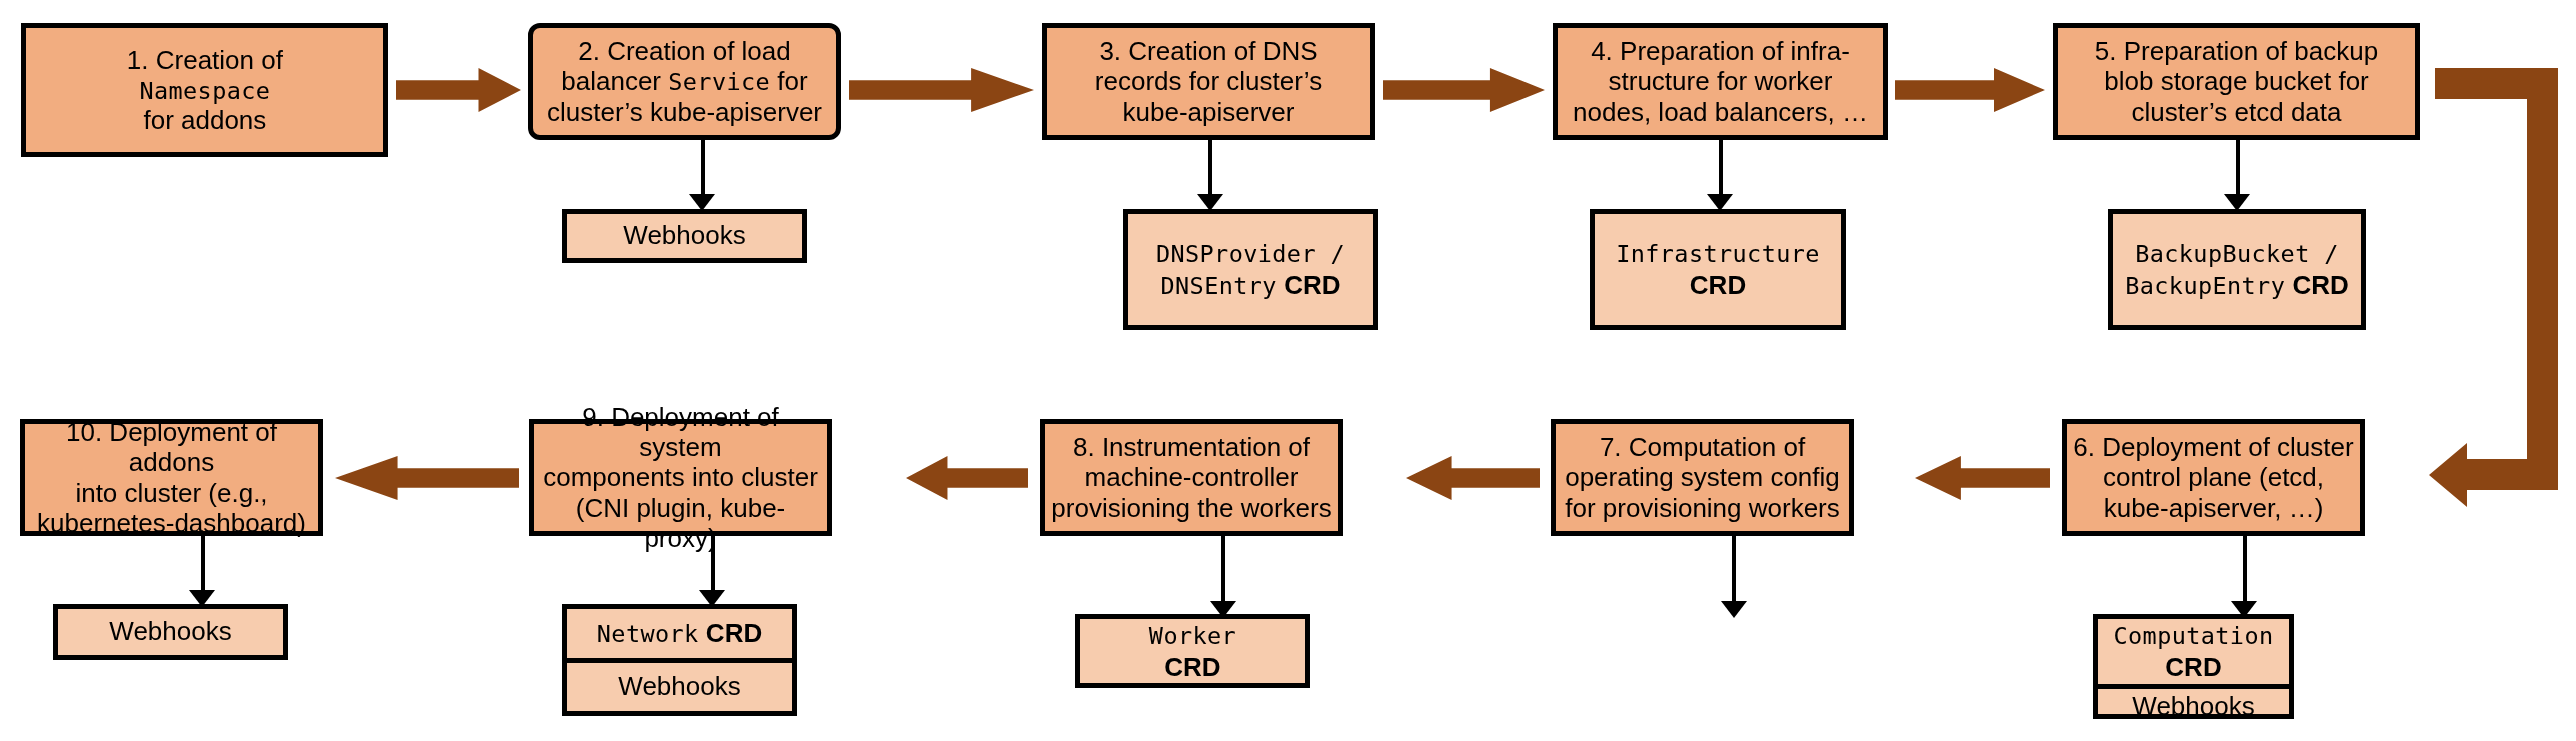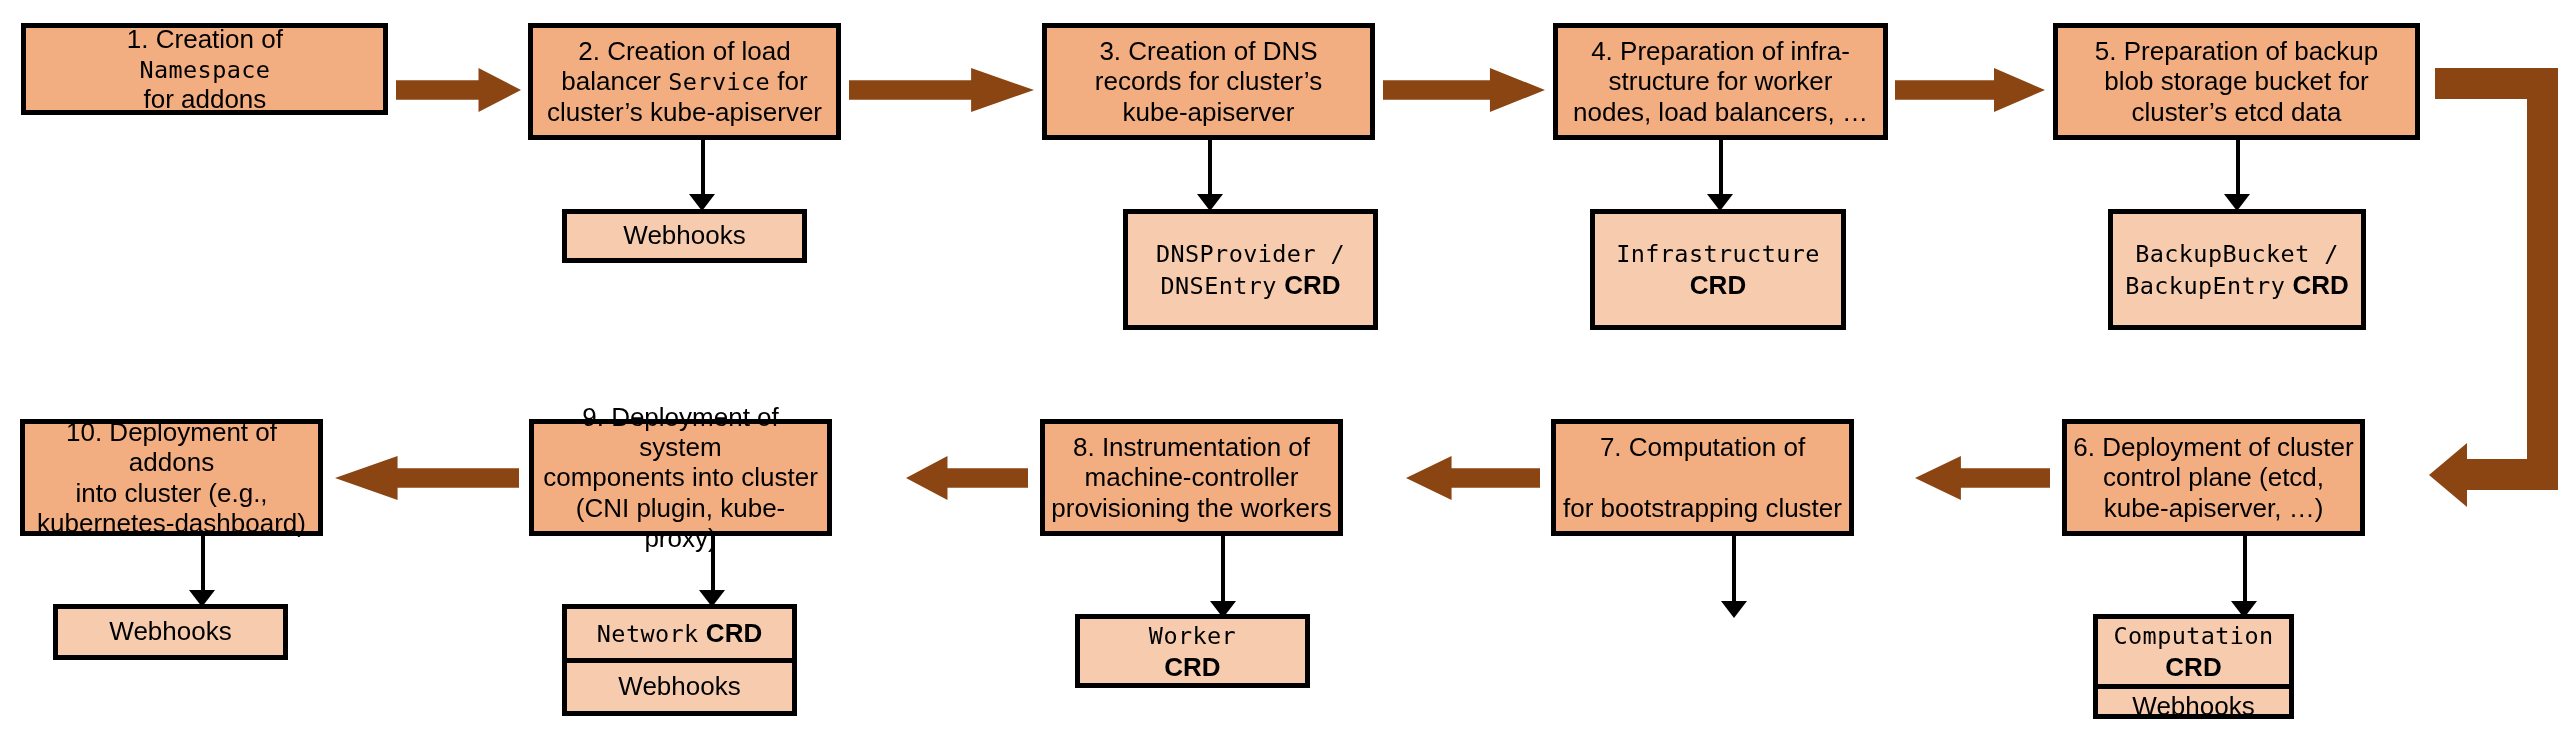--- a/index.html
+++ b/index.html
@@ -96,29 +96,29 @@
     position: absolute;
     background: #000000;
     clip-path: polygon(0% 0%, 100% 0%, 50% 100%);
   }
 </style>
 </head>
 <body>
 
 <div id="canvas">
 
-  <div class="step-box" style="left:21.4px; top:23px; width:367px; height:92px;">
+  <div class="step-box" style="left:21.4px; top:23px; width:367px; height:134px;">
     <span class="txt">
       <span>1. Creation of</span><br>
       <span class="mono">Namespace</span><br>
       <span>for addons</span>
     </span>
   </div>
 
-  <div class="step-box" style="left:528px; top:23px; width:313px; height:117px;">
+  <div class="step-box" style="left:528px; top:23px; width:313px; height:117px;border-radius:12px;">
     <span class="txt">
       <span>2. Creation of load</span><br>
       <span>balancer </span><span class="mono">Service</span><span> for</span><br>
       <span>cluster’s kube-apiserver</span>
     </span>
   </div>
 
   <div class="step-box" style="left:1042px; top:23px; width:333px; height:117px;">
     <span class="txt">
       <span>3. Creation of DNS</span><br>
@@ -220,22 +220,22 @@
     <span class="txt">
       <span>8. Instrumentation of</span><br>
       <span>machine-controller</span><br>
       <span>provisioning the workers</span>
     </span>
   </div>
 
   <div class="step-box" style="left:1551px; top:419px; width:303px; height:117px;">
     <span class="txt">
       <span>7. Computation of</span><br>
-      <br>
-      <span>for bootstrapping cluster</span>
+      <span>operating system config</span><br>
+      <span>for provisioning workers</span>
     </span>
   </div>
 
   <div class="step-box" style="left:2062px; top:419px; width:303px; height:117px;">
     <span class="txt">
       <span>6. Deployment of cluster</span><br>
       <span>control plane (etcd,</span><br>
       <span>kube-apiserver, …)</span>
     </span>
   </div>

